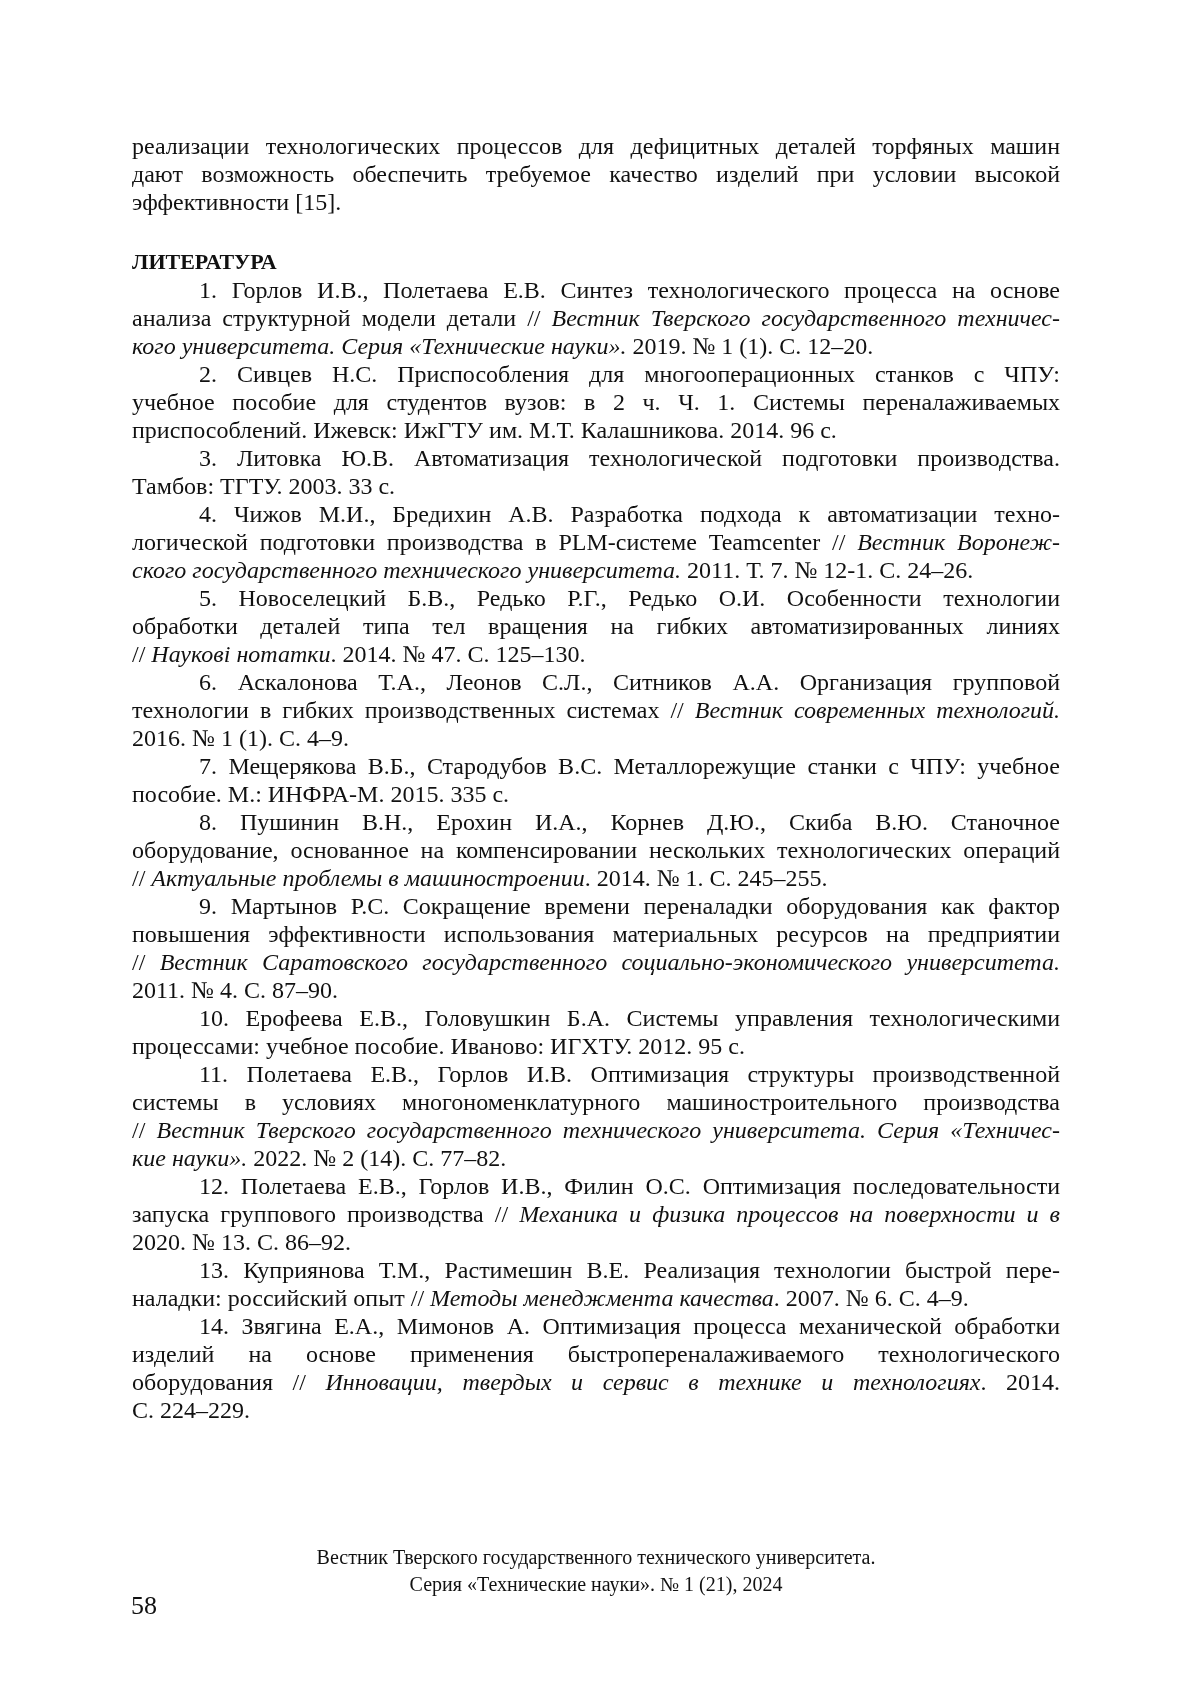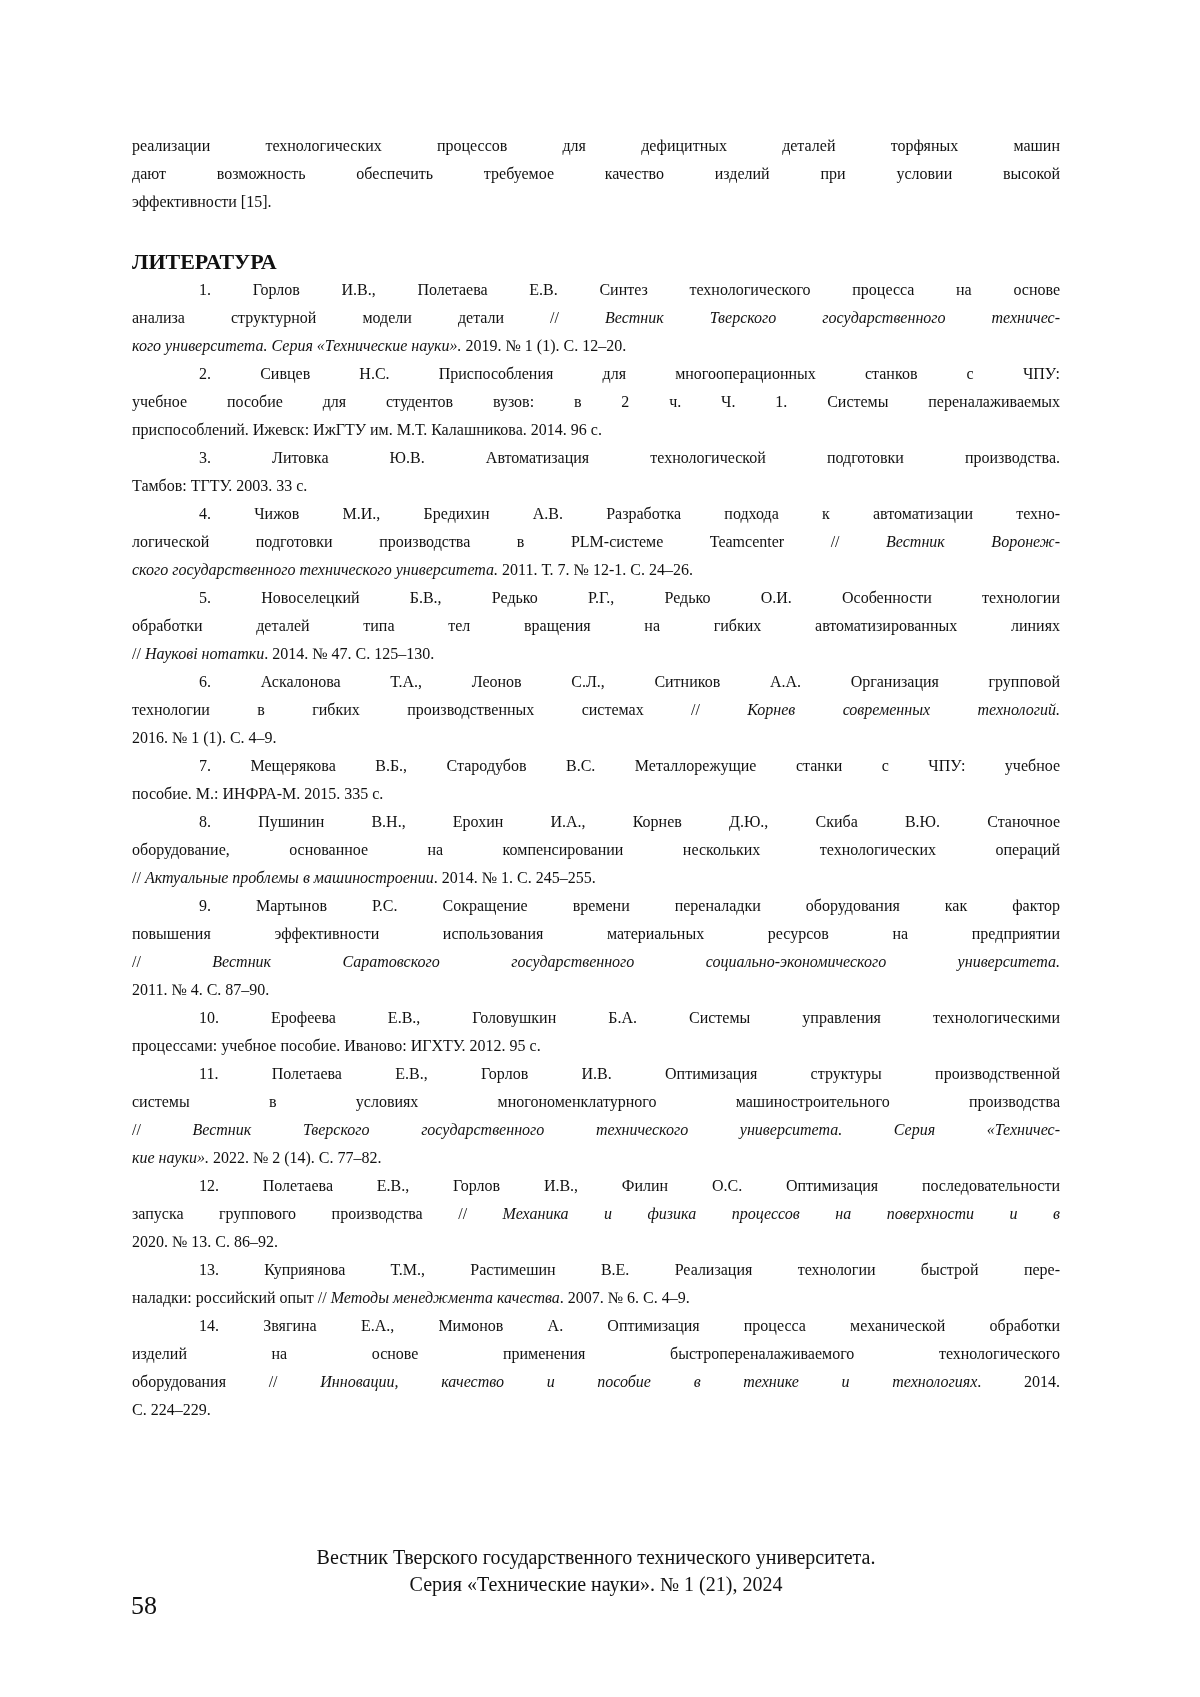--- a/index.html
+++ b/index.html
@@ -12,21 +12,21 @@
     color: #111111;
     overflow: hidden;
   }
   .content {
     position: absolute;
     left: 132px;
     top: 132px;
     width: 928px;
   }
   .line {
-    font-size: 16px;
+    font-size: 24px;
     line-height: 28px;
     text-align: justify;
     text-align-last: justify;
     white-space: normal;
   }
   .line.first { text-indent: 67px; }
   .line.last { text-align-last: left; }
   .heading {
     margin-top: 32px;
     font-size: 22px;
@@ -81,21 +81,21 @@
         <div class="line"><span>логической подготовки производства в PLM-системе Teamcenter // </span><em>Вестник Воронеж-</em></div>
         <div class="line last"><em>ского государственного технического университета.</em><span> 2011. Т. 7. № 12-1. С. 24–26.</span></div>
       </div>
       <div>
         <div class="line first"><span>5. Новоселецкий Б.В., Редько Р.Г., Редько О.И. Особенности технологии</span></div>
         <div class="line"><span>обработки деталей типа тел вращения на гибких автоматизированных линиях</span></div>
         <div class="line last"><span>// </span><em>Наукові нотатки</em><span>. 2014. № 47. С. 125–130.</span></div>
       </div>
       <div>
         <div class="line first"><span>6. Аскалонова Т.А., Леонов С.Л., Ситников А.А. Организация групповой</span></div>
-        <div class="line"><span>технологии в гибких производственных системах // </span><em>Корнев современных технологий.</em></div>
+        <div class="line"><span>технологии в гибких производственных системах // </span><em>Вестник современных технологий.</em></div>
         <div class="line last"><span>2016. № 1 (1). С. 4–9.</span></div>
       </div>
       <div>
         <div class="line first"><span>7. Мещерякова В.Б., Стародубов В.С. Металлорежущие станки с ЧПУ: учебное</span></div>
         <div class="line last"><span>пособие. М.: ИНФРА-М. 2015. 335 с.</span></div>
       </div>
       <div>
         <div class="line first"><span>8. Пушинин В.Н., Ерохин И.А., Корнев Д.Ю., Скиба В.Ю. Станочное</span></div>
         <div class="line"><span>оборудование, основанное на компенсировании нескольких технологических операций</span></div>
         <div class="line last"><span>// </span><em>Актуальные проблемы в машиностроении</em><span>. 2014. № 1. С. 245–255.</span></div>
@@ -121,21 +121,21 @@
         <div class="line"><span>запуска группового производства // </span><em>Механика и физика процессов на поверхности и в</em></div>
         <div class="line last"><span>2020. № 13. С. 86–92.</span></div>
       </div>
       <div>
         <div class="line first"><span>13. Куприянова Т.М., Растимешин В.Е. Реализация технологии быстрой пере-</span></div>
         <div class="line last"><span>наладки: российский опыт // </span><em>Методы менеджмента качества</em><span>. 2007. № 6. С. 4–9.</span></div>
       </div>
       <div>
         <div class="line first"><span>14. Звягина Е.А., Мимонов А. Оптимизация процесса механической обработки</span></div>
         <div class="line"><span>изделий на основе применения быстропереналаживаемого технологического</span></div>
-        <div class="line"><span>оборудования // </span><em>Инновации, качество и пособие в технике и технологиях</em><span>. 2014.</span></div>
+        <div class="line"><span>оборудования // </span><em>Инновации, твердых и сервис в технике и технологиях</em><span>. 2014.</span></div>
         <div class="line last"><span>С. 224–229.</span></div>
       </div>
     </div>
 </div>
 
 <div class="footer">
   <div>Вестник Тверского государственного технического университета.</div>
   <div>Серия «Технические науки». № 1 (21), 2024</div>
 </div>
 

